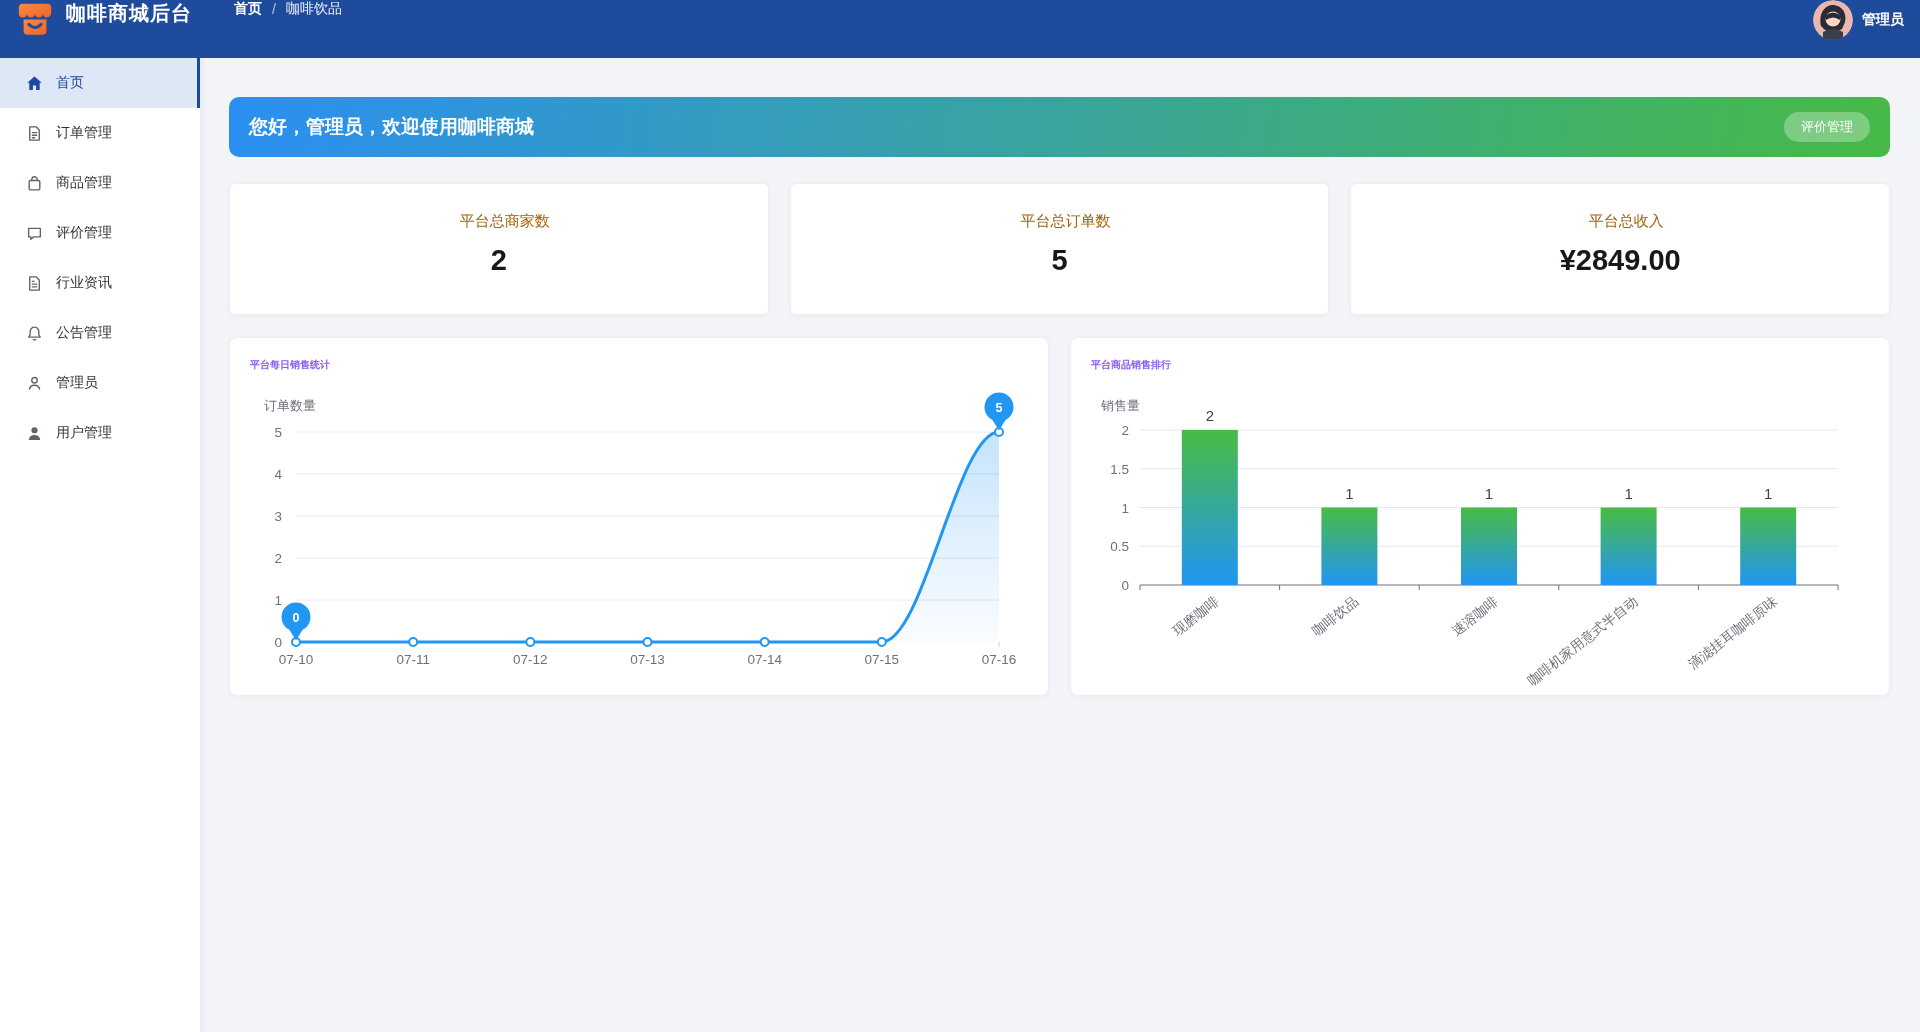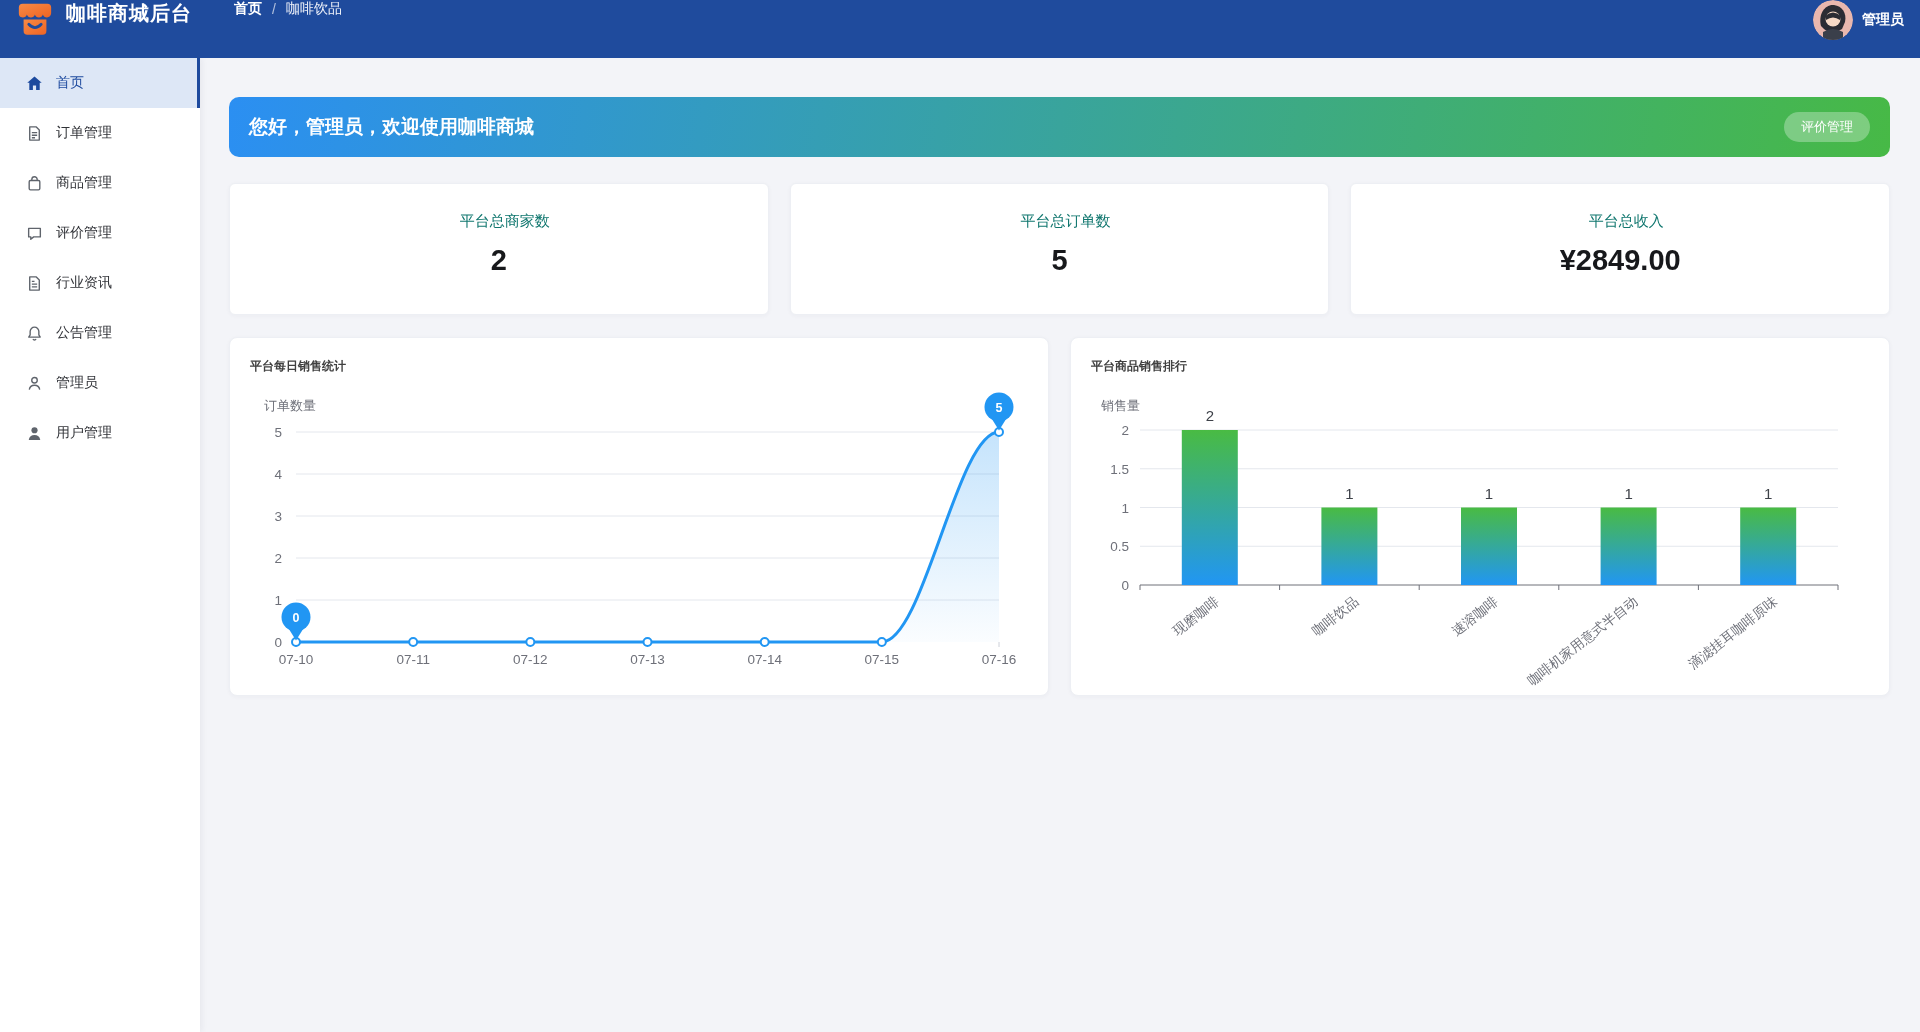--- a/index.html
+++ b/index.html
@@ -35,28 +35,28 @@
   .banner { height:60px; border-radius:10px; display:flex; align-items:center;
     padding:8px 20px; background:linear-gradient(100deg,#2b8ff2 0%,#47b946 100%); }
   .banner-text { color:#fff; font-size:19px; font-weight:bold; }
   .banner-badge { margin-left:auto; background:rgba(255,255,255,.3); color:#fff;
     font-size:13px; padding:6px 17px; border-radius:15px; }
 
   .stats-row { display:flex; gap:21px; margin-top:26px; }
   .stat-card { flex:1; height:132px; background:#fff; border:1px solid #edeff4;
     border-radius:6px; box-shadow:0 1px 4px rgba(40,50,80,.04);
     display:flex; flex-direction:column; align-items:center; padding-top:28px; gap:13px; }
-  .stat-label { font-size:15px; color:#0f766e;margin-left:12px; }
+  .stat-label { font-size:15px; color:#a16207;margin-left:12px; }
   .stat-value { font-size:29px; font-weight:bold; color:#17181b; }
 
   .charts-row { display:flex; gap:21px; margin-top:22px; }
   .chart-card { flex:1; height:359px; background:#fff; border:1px solid #edeff4;
     border-radius:8px; box-shadow:0 1px 4px rgba(40,50,80,.04); position:relative; }
-  .chart-title { position:absolute; top:20px; left:20px; font-size:12px;
-    font-weight:600; color:#404040; }
+  .chart-title { position:absolute; top:20px; left:20px; font-size:10px;
+    font-weight:600; color:#8b5cf6; }
   .chart-svg { position:absolute; left:0; top:46px; }
   svg text { font-family:"Liberation Sans", sans-serif; }
 </style>
 </head>
 <body>
 
 <div class="header">
   <svg class="logo" viewBox="0 0 40 40">
     <defs>
         <linearGradient id="lg-logo" x1="0" y1="0" x2="1" y2="1">

